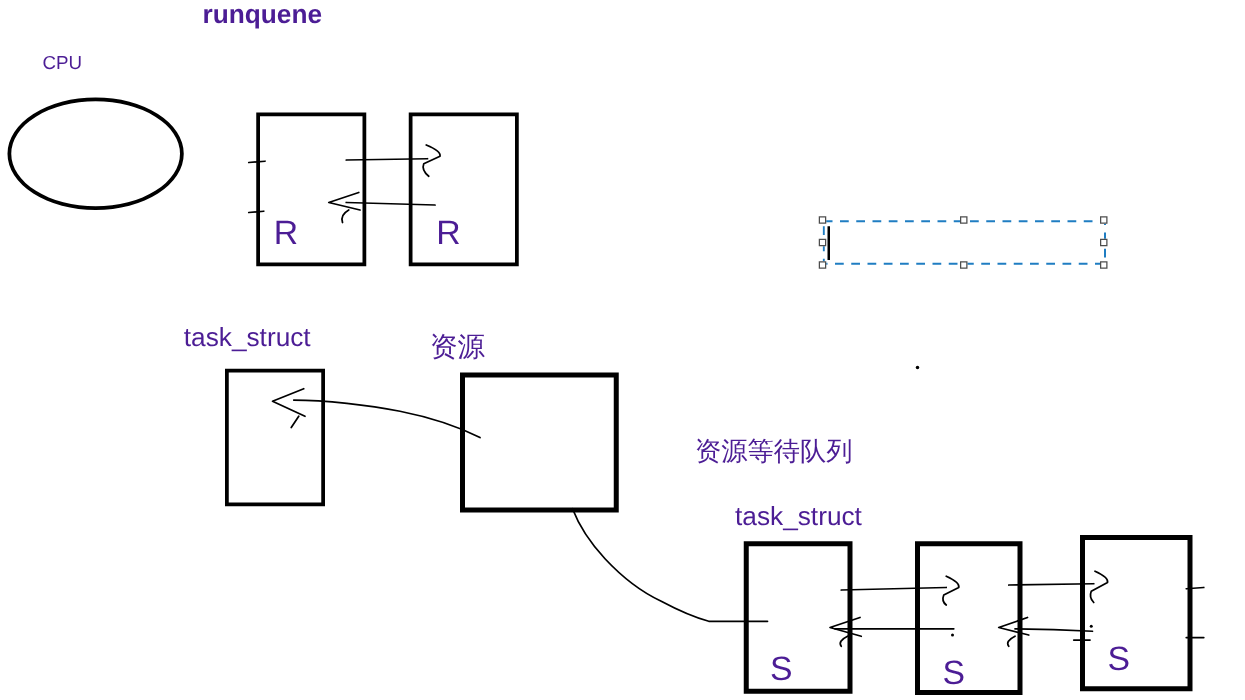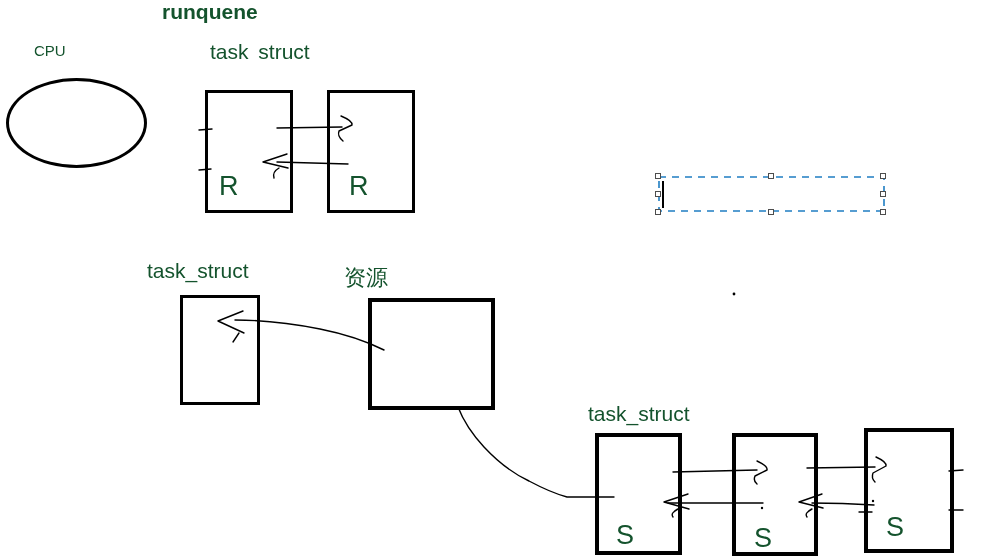--- a/index.html
+++ b/index.html
@@ -1,18 +1,18 @@
 <!DOCTYPE html>
 <html><head>
 <meta charset="utf-8">
 <style>
   html,body{margin:0;padding:0;background:#fff;}
   #canvas{
     position:relative;width:996px;height:560px;background:#ffffff;overflow:hidden;
-    font-family:"Liberation Sans","DejaVu Sans",sans-serif;color:#14532d;
+    font-family:"Liberation Sans","DejaVu Sans",sans-serif;color:#4c1d95;
   }
   .lbl{position:absolute;white-space:nowrap;line-height:1.1;}
   .bold{font-weight:bold;}
   .box{position:absolute;box-sizing:border-box;border:3px solid #000;background:transparent;}
   .thick{border-width:4px;}
   .state{position:absolute;font-size:27px;line-height:1;}
   .ellipse{position:absolute;box-sizing:border-box;border:3px solid #000;border-radius:50%;}
   #strokes{position:absolute;left:0;top:0;pointer-events:none;}
   
   .sel{position:absolute;left:658px;top:176px;width:227px;height:36px;}
@@ -64,21 +64,20 @@
       <circle cx="762" cy="508" r="1.2"></circle>
       <circle cx="873" cy="501" r="1.2"></circle>
     </g>
   </svg>
 
   <div class="lbl bold" style="left:162px;top:0;font-size:21px">runquene</div>
   <div class="lbl" style="left:34px;top:43px;font-size:15px">CPU</div>
 
   <div class="ellipse" style="left:6px;top:78px;width:141px;height:90px"></div>
 
-  <div class="lbl" style="left:210px;top:40px;font-size:21px;word-spacing:4px">task struct</div>
   <div class="box" style="left:205px;top:90px;width:88px;height:123px">
     <span class="state" style="left:11px;bottom:10px">R</span>
   </div>
   <div class="box" style="left:327px;top:90px;width:88px;height:123px">
     <span class="state" style="left:19px;bottom:10px">R</span>
   </div>
 
   <div class="lbl" style="left:147px;top:259px;font-size:21px">task_struct</div>
   <div class="box" style="left:180px;top:295px;width:80px;height:110px"></div>
   <div class="lbl" style="left:344px;top:266px;font-size:22px">资源</div>
@@ -92,20 +91,21 @@
     <div class="handle" style="left:-3px;top:-3px"></div>
     <div class="handle" style="left:110px;top:-3px"></div>
     <div class="handle" style="left:222px;top:-3px"></div>
     <div class="handle" style="left:-3px;top:15px"></div>
     <div class="handle" style="left:222px;top:15px"></div>
     <div class="handle" style="left:-3px;top:33px"></div>
     <div class="handle" style="left:110px;top:33px"></div>
     <div class="handle" style="left:222px;top:33px"></div>
   </div>
 
+  <div class="lbl" style="left:556px;top:350px;font-size:21px">资源等待队列</div>
   <div class="lbl" style="left:588px;top:402px;font-size:21px">task_struct</div>
   <div class="box thick" style="left:595px;top:433px;width:87px;height:122px">
     <span class="state" style="left:17px;bottom:2px">S</span>
   </div>
   <div class="box thick" style="left:732px;top:433px;width:86px;height:123px">
     <span class="state" style="left:18px;bottom:0px">S</span>
   </div>
   <div class="box thick" style="left:864px;top:428px;width:90px;height:125px">
     <span class="state" style="left:18px;bottom:8px">S</span>
   </div>

